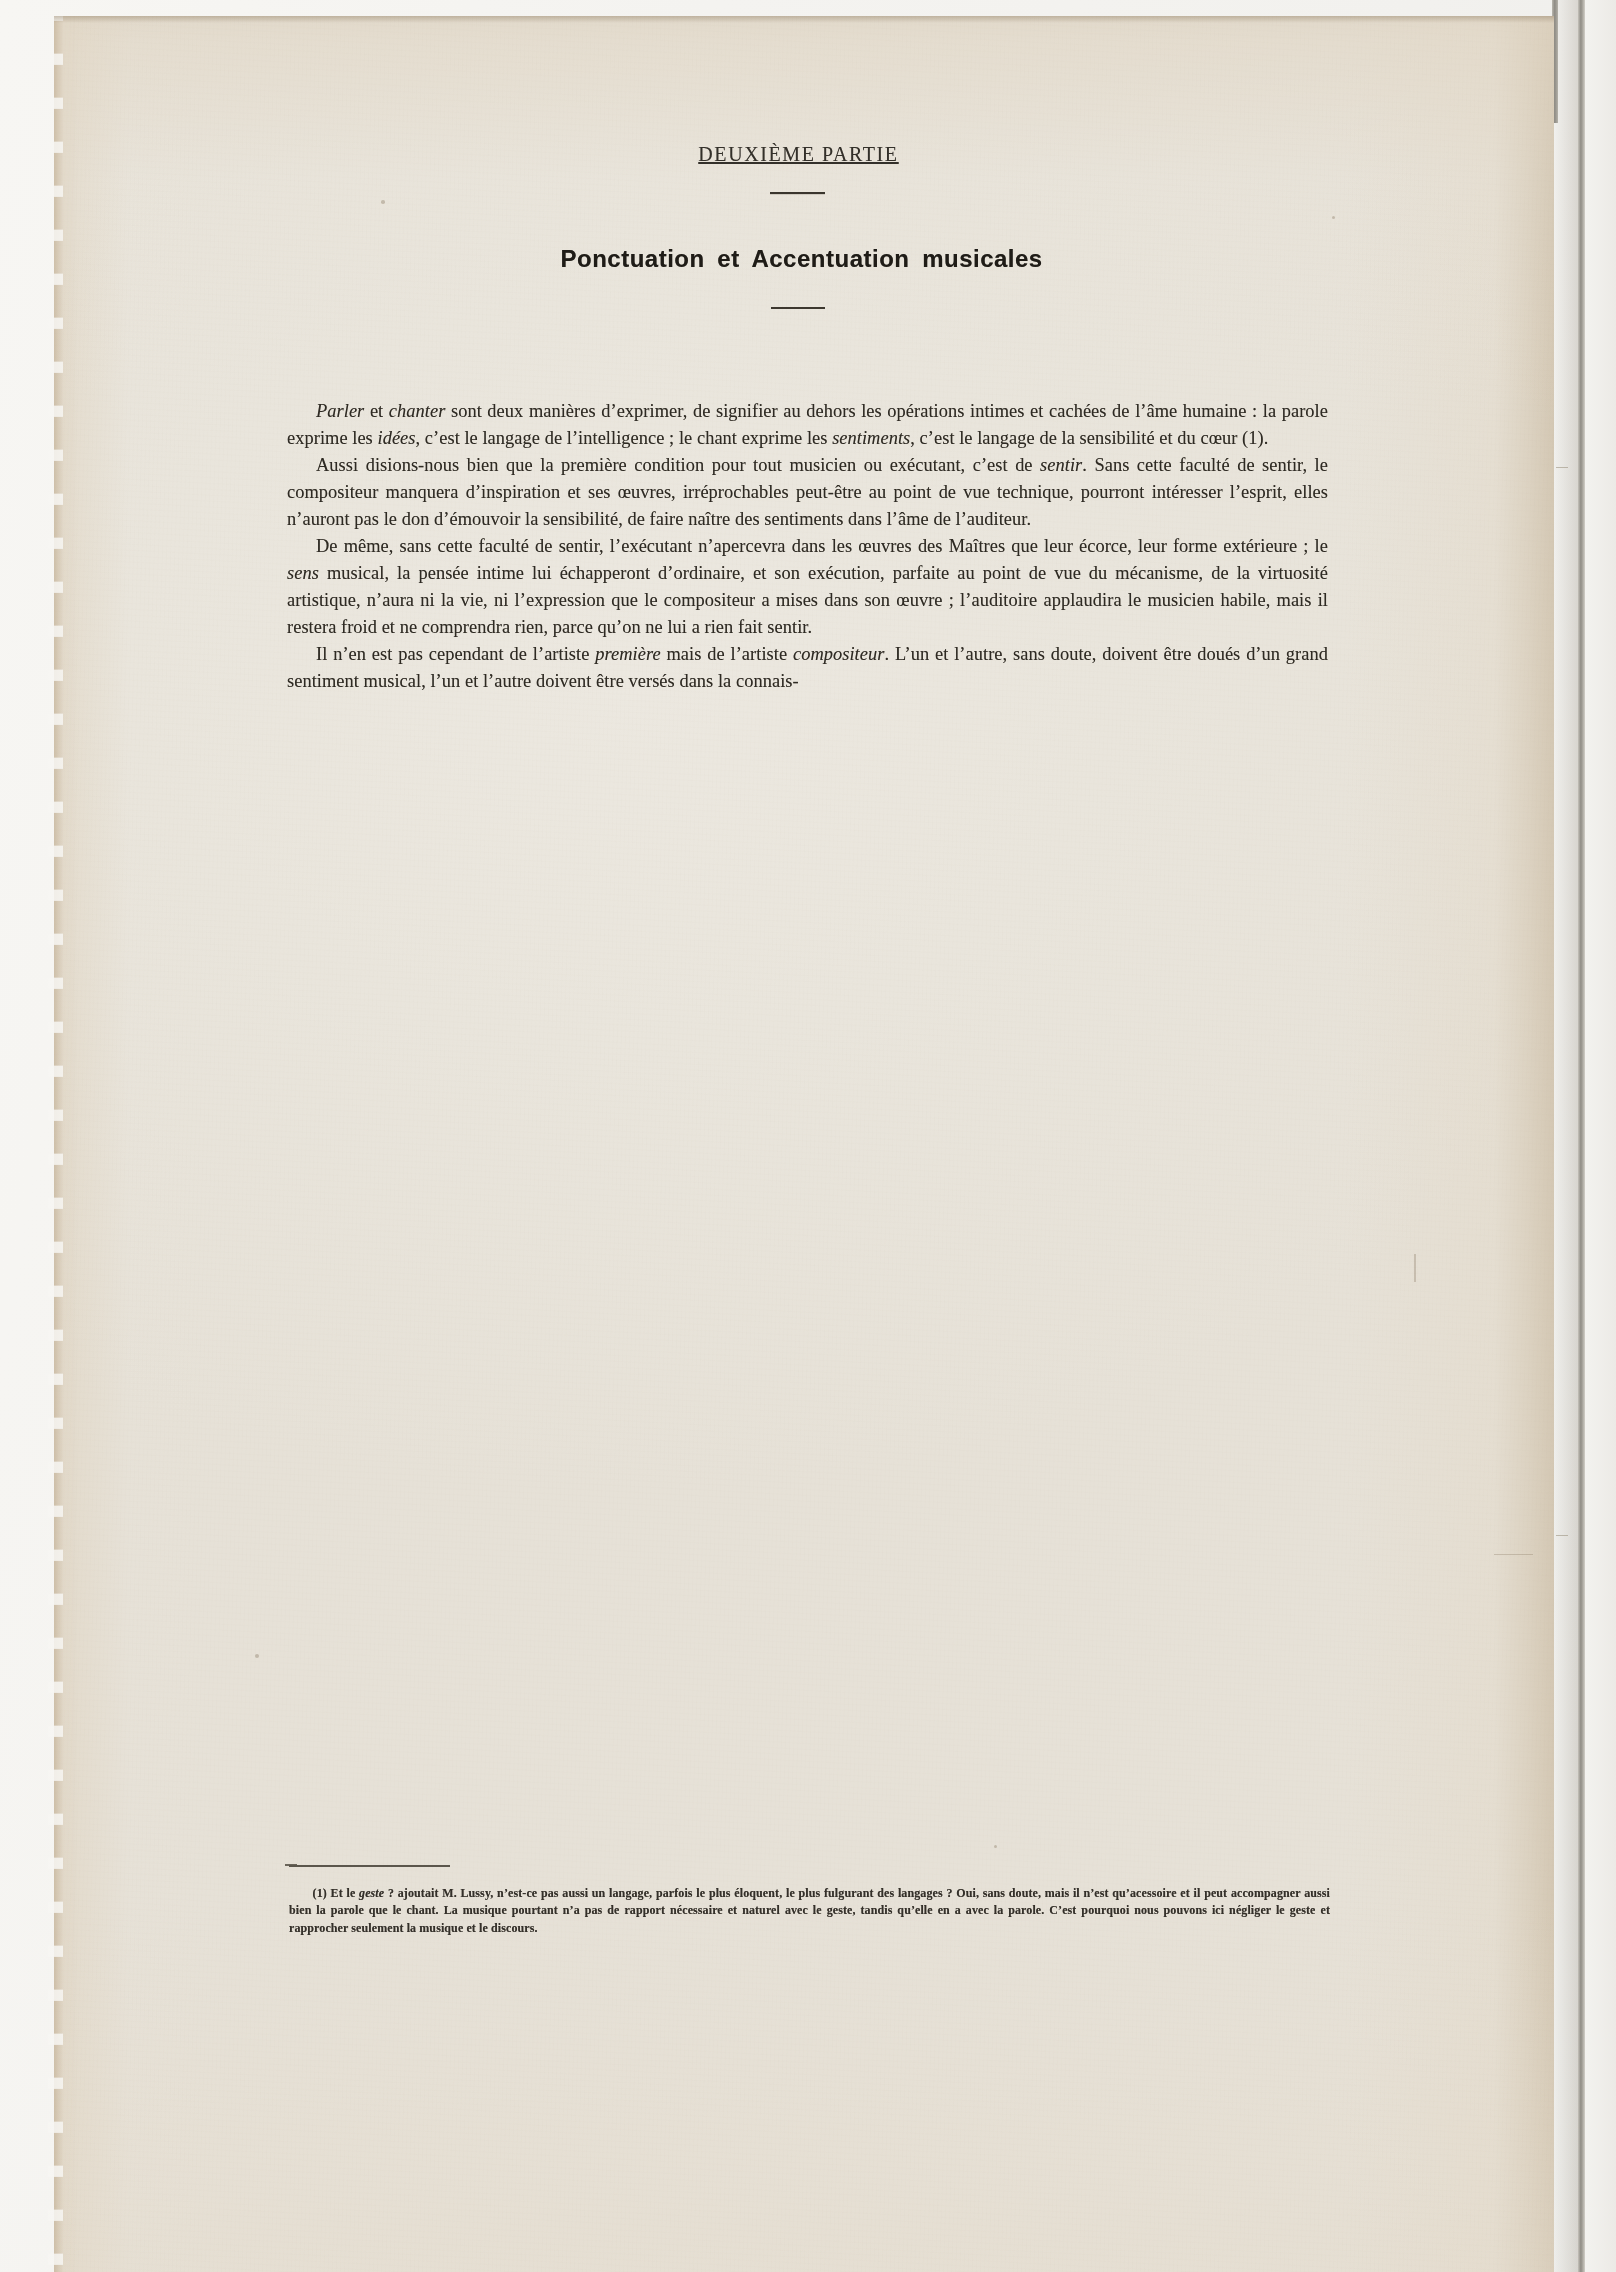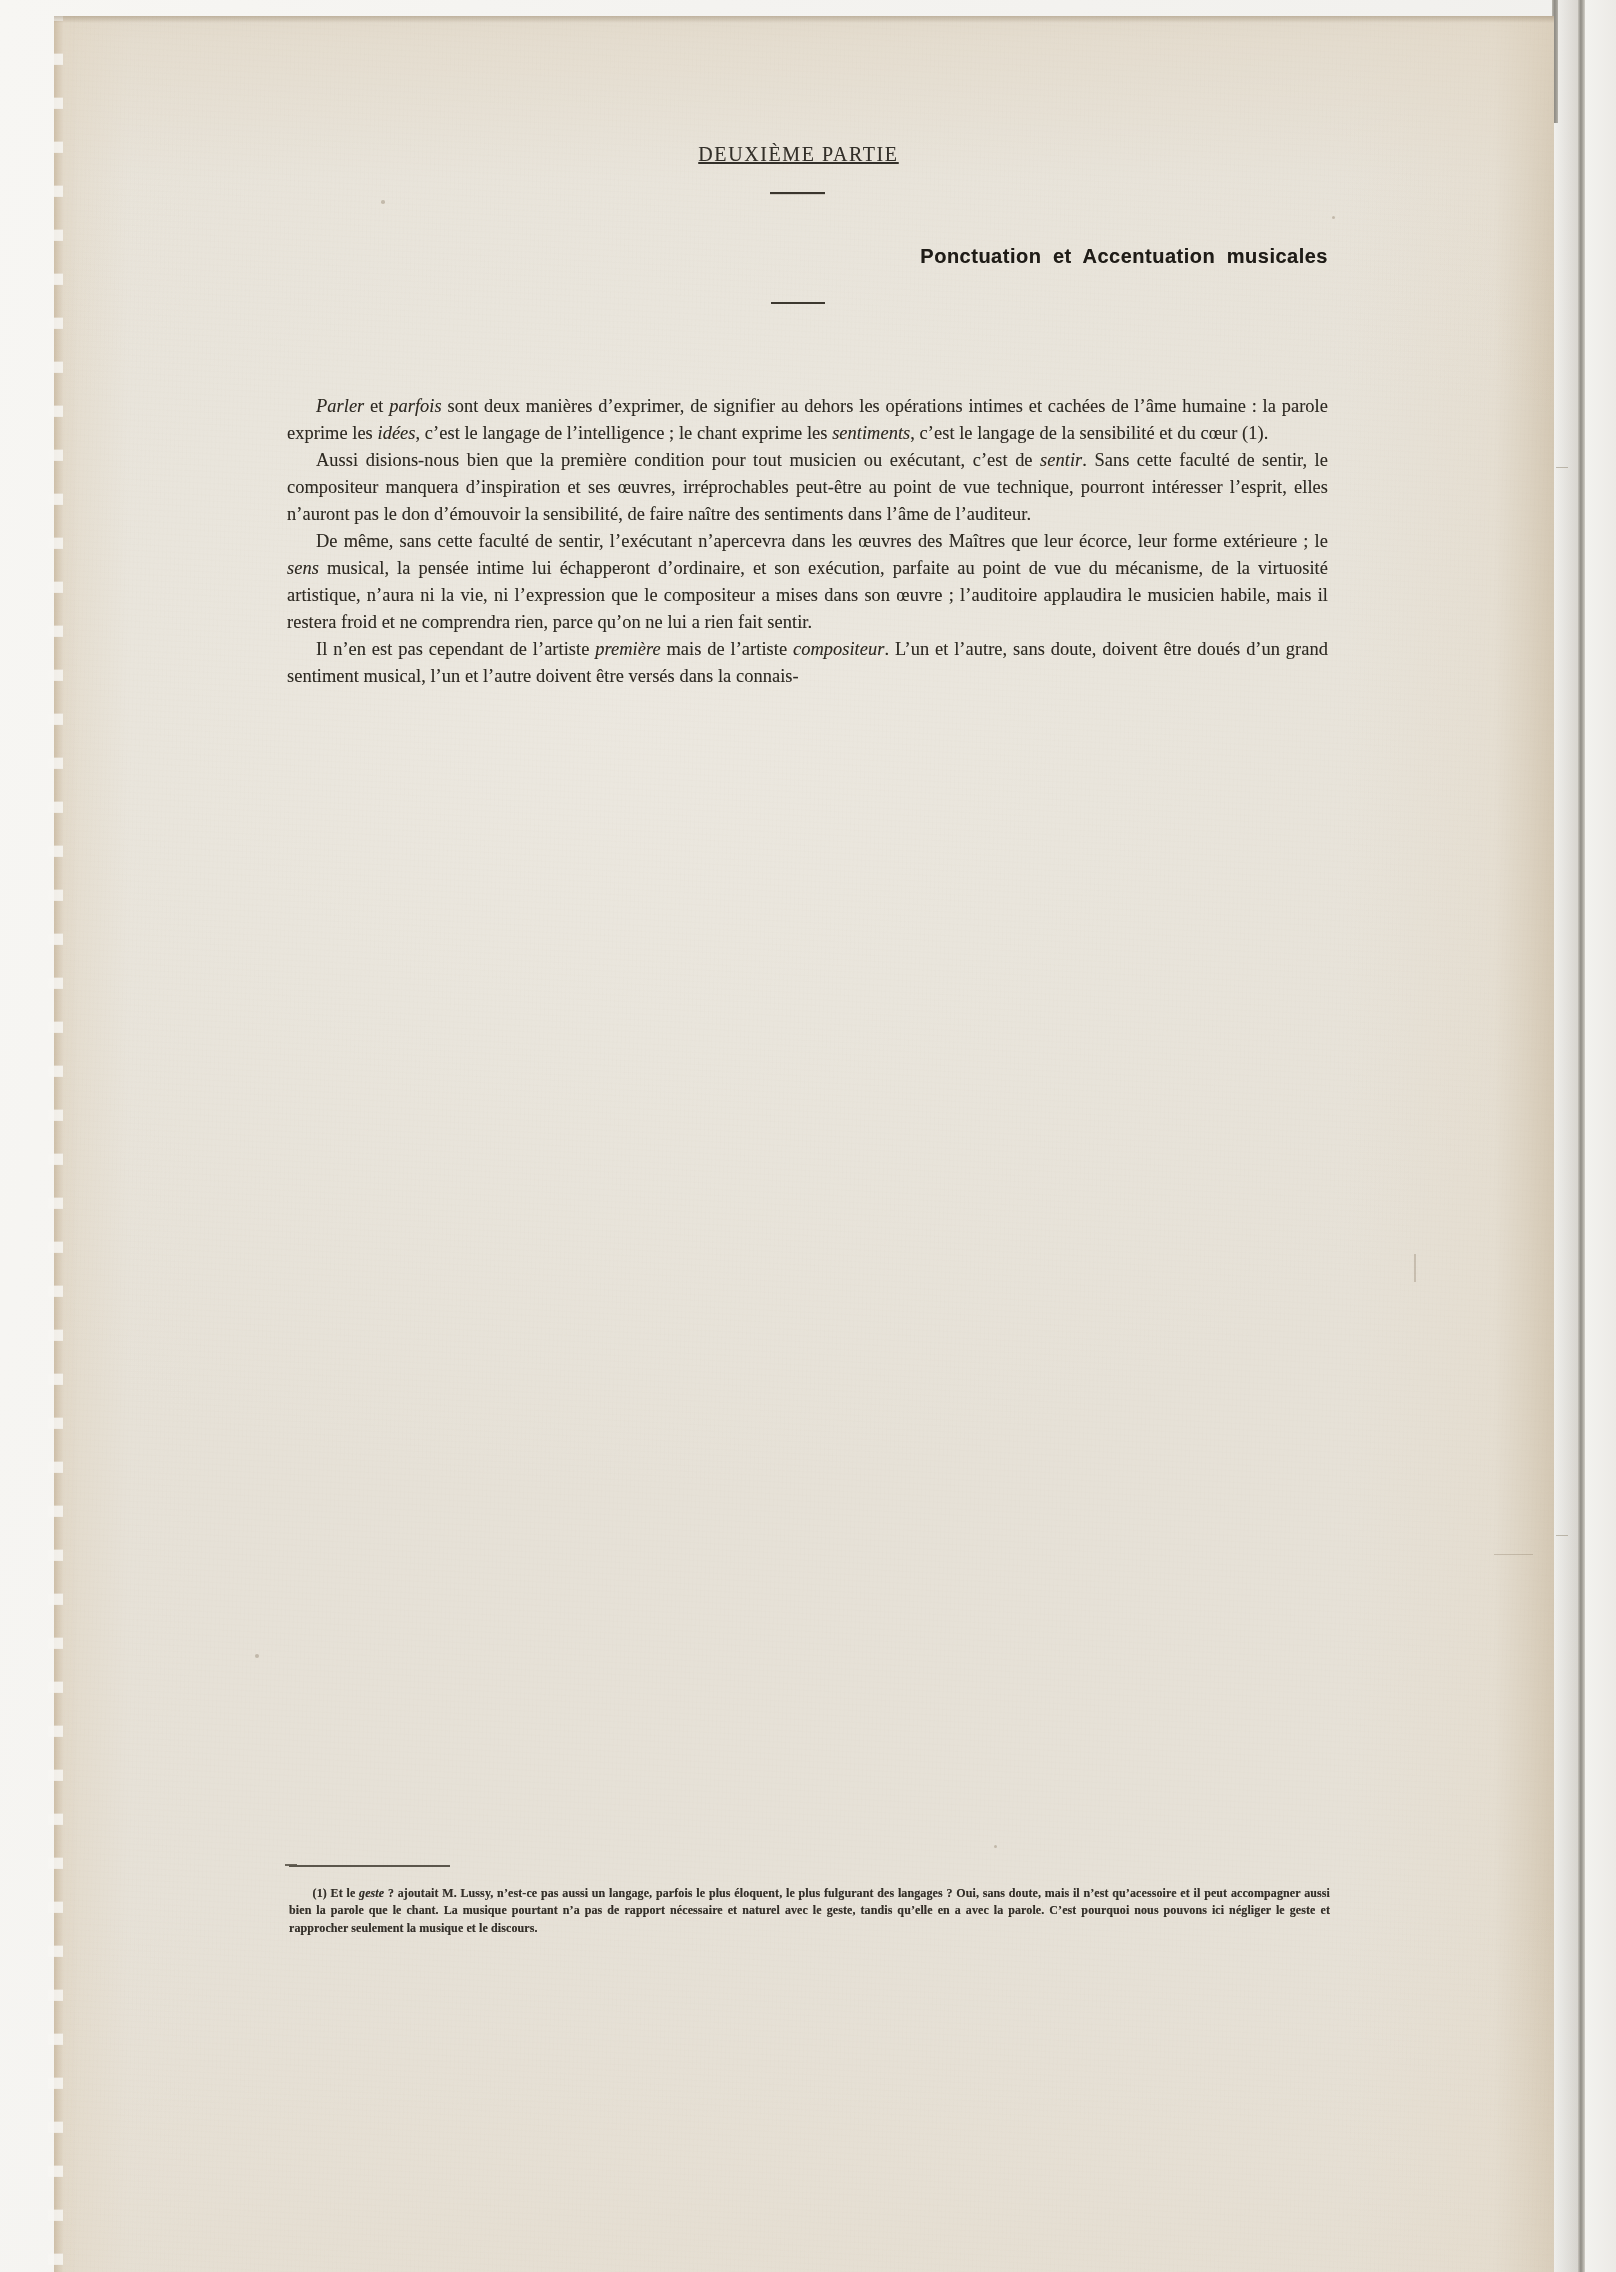--- a/index.html
+++ b/index.html
@@ -141,22 +141,22 @@
     width: 55px;
     height: 2.3px;
     background: #3a352d;
     margin: 25.5px auto 0 auto;
     margin-left: auto; margin-right: auto;
     transform: translateX(-10px);
     box-shadow: 0 0.5px 0 rgba(90,82,68,0.35);
   }
 
   .chapter-title {
-    text-align: right;
-    font-size: 20px;
+    text-align: center;
+    font-size: 24px;
     font-weight: bold;
     letter-spacing: 0.5px;
     word-spacing: 5.5px;
     color: #1f1c17;
     margin: 51px 0 0 -11.8px;
     font-family: "Liberation Sans", sans-serif;
     text-shadow: 0 0 0.5px rgba(30,26,20,0.5);
   }
 
   .rule-short2 {
@@ -257,21 +257,21 @@
 
     <div class="part-label">DEUXIÈME PARTIE</div>
 
     <div class="rule-short"></div>
 
     <h1 class="chapter-title">Ponctuation et Accentuation musicales</h1>
 
     <div class="rule-short2"></div>
 
     <div class="body" id="body-text">
-        <p><i>Parler</i><span> et </span><i>parfois</i><span> sont deux manières d’exprimer, de signifier au dehors les opérations intimes et cachées de l’âme humaine : la parole exprime les </span><i>idées</i><span>, c’est le langage de l’intelligence ; le chant exprime les </span><i>sentiments</i><span>, c’est le langage de la sensibilité et du cœur (1).</span></p>
+        <p><i>Parler</i><span> et </span><i>chanter</i><span> sont deux manières d’exprimer, de signifier au dehors les opérations intimes et cachées de l’âme humaine : la parole exprime les </span><i>idées</i><span>, c’est le langage de l’intelligence ; le chant exprime les </span><i>sentiments</i><span>, c’est le langage de la sensibilité et du cœur (1).</span></p>
         <p><span>Aussi disions-nous bien que la première condition pour tout musicien ou exécutant, c’est de </span><i>sentir</i><span>. Sans cette faculté de sentir, le compositeur manquera d’inspiration et ses œuvres, irréprochables peut-être au point de vue technique, pourront intéresser l’esprit, elles n’auront pas le don d’émouvoir la sensibilité, de faire naître des sentiments dans l’âme de l’auditeur.</span></p>
         <p><span>De même, sans cette faculté de sentir, l’exécutant n’apercevra dans les œuvres des Maîtres que leur écorce, leur forme extérieure ; le </span><i>sens</i><span> musical, la pensée intime lui échapperont d’ordinaire, et son exécution, parfaite au point de vue du mécanisme, de la virtuosité artistique, n’aura ni la vie, ni l’expression que le compositeur a mises dans son œuvre ; l’auditoire applaudira le musicien habile, mais il restera froid et ne comprendra rien, parce qu’on ne lui a rien fait sentir.</span></p>
         <p><span>Il n’en est pas cependant de l’artiste </span><i>première</i><span> mais de l’artiste </span><i>compositeur</i><span>. L’un et l’autre, sans doute, doivent être doués d’un grand sentiment musical, l’un et l’autre doivent être versés dans la connais-</span></p>
       </div>
   </div>
 
   <div class="fn-rule-tick"></div>
   <div class="fn-rule"></div>
 
   <div class="footnote" id="footnote-text">

